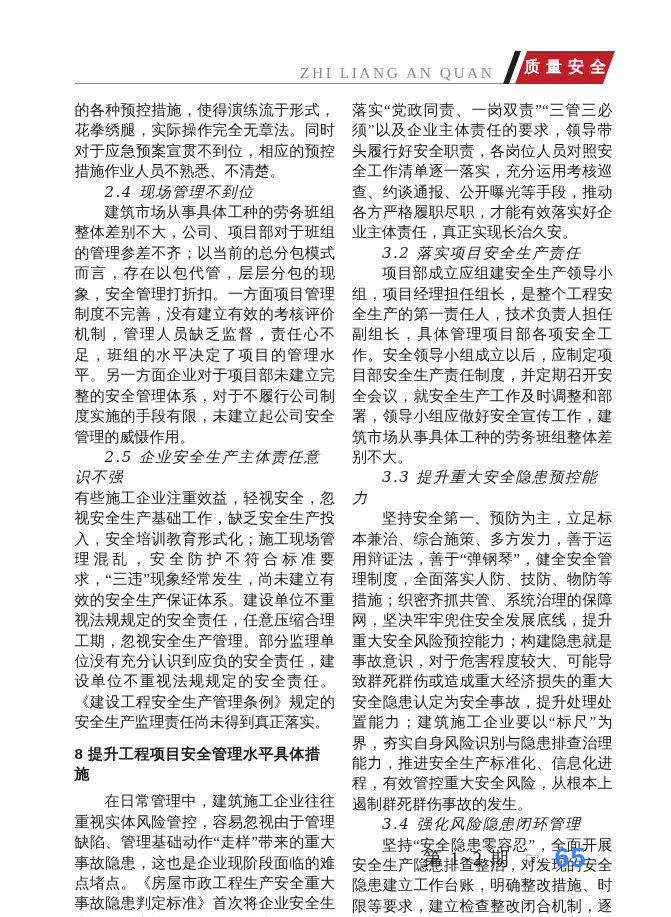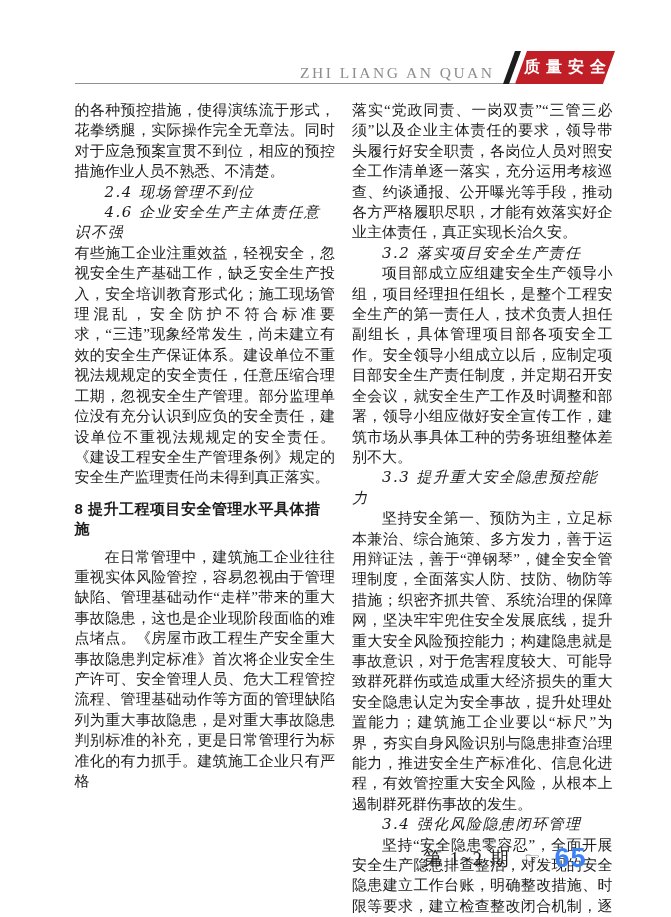--- a/index.html
+++ b/index.html
@@ -74,21 +74,22 @@
     <span class="badge">
       <span class="badge-text">质量安全</span>
     </span>
   </header>
 
   <main class="columns">
 
     <section class="col">
       <p class="para flush">的各种预控措施，使得演练流于形式，花拳绣腿，实际操作完全无章法。同时对于应急预案宣贯不到位，相应的预控措施作业人员不熟悉、不清楚。</p>
       <h3 class="subhead">2.4 现场管理不到位</h3>
-      <h3 class="subhead">4.6 企业安全生产主体责任意识不强</h3>
+      <p class="para">建筑市场从事具体工种的劳务班组整体差别不大，公司、项目部对于班组的管理参差不齐；以当前的总分包模式而言，存在以包代管，层层分包的现象，安全管理打折扣。一方面项目管理制度不完善，没有建立有效的考核评价机制，管理人员缺乏监督，责任心不足，班组的水平决定了项目的管理水平。另一方面企业对于项目部未建立完整的安全管理体系，对于不履行公司制度实施的手段有限，未建立起公司安全管理的威慑作用。</p>
+      <h3 class="subhead">2.5 企业安全生产主体责任意识不强</h3>
       <p class="para flush">有些施工企业注重效益，轻视安全，忽视安全生产基础工作，缺乏安全生产投入，安全培训教育形式化；施工现场管理混乱，安全防护不符合标准要求，“三违”现象经常发生，尚未建立有效的安全生产保证体系。建设单位不重视法规规定的安全责任，任意压缩合理工期，忽视安全生产管理。部分监理单位没有充分认识到应负的安全责任，建设单位不重视法规规定的安全责任。《建设工程安全生产管理条例》规定的安全生产监理责任尚未得到真正落实。</p>
       <h2 class="mainhead">8 提升工程项目安全管理水平具体措施</h2>
       <p class="para">在日常管理中，建筑施工企业往往重视实体风险管控，容易忽视由于管理缺陷、管理基础动作“走样”带来的重大事故隐患，这也是企业现阶段面临的难点堵点。《房屋市政工程生产安全重大事故隐患判定标准》首次将企业安全生产许可、安全管理人员、危大工程管控流程、管理基础动作等方面的管理缺陷列为重大事故隐患，是对重大事故隐患判别标准的补充，更是日常管理行为标准化的有力抓手。建筑施工企业只有严格</p>
     </section>
 
     <section class="col">
       <p class="para flush">落实“党政同责、一岗双责”“三管三必须”以及企业主体责任的要求，领导带头履行好安全职责，各岗位人员对照安全工作清单逐一落实，充分运用考核巡查、约谈通报、公开曝光等手段，推动各方严格履职尽职，才能有效落实好企业主体责任，真正实现长治久安。</p>
       <h3 class="subhead">3.2 落实项目安全生产责任</h3>
       <p class="para">项目部成立应组建安全生产领导小组，项目经理担任组长，是整个工程安全生产的第一责任人，技术负责人担任副组长，具体管理项目部各项安全工作。安全领导小组成立以后，应制定项目部安全生产责任制度，并定期召开安全会议，就安全生产工作及时调整和部署，领导小组应做好安全宣传工作，建筑市场从事具体工种的劳务班组整体差别不大。</p>
       <h3 class="subhead">3.3 提升重大安全隐患预控能力</h3>

